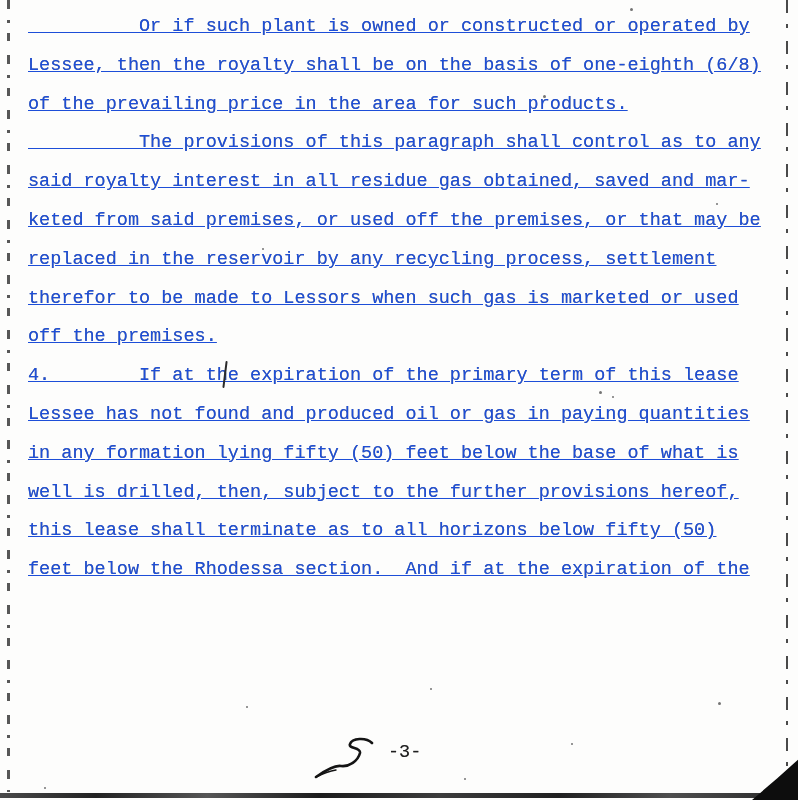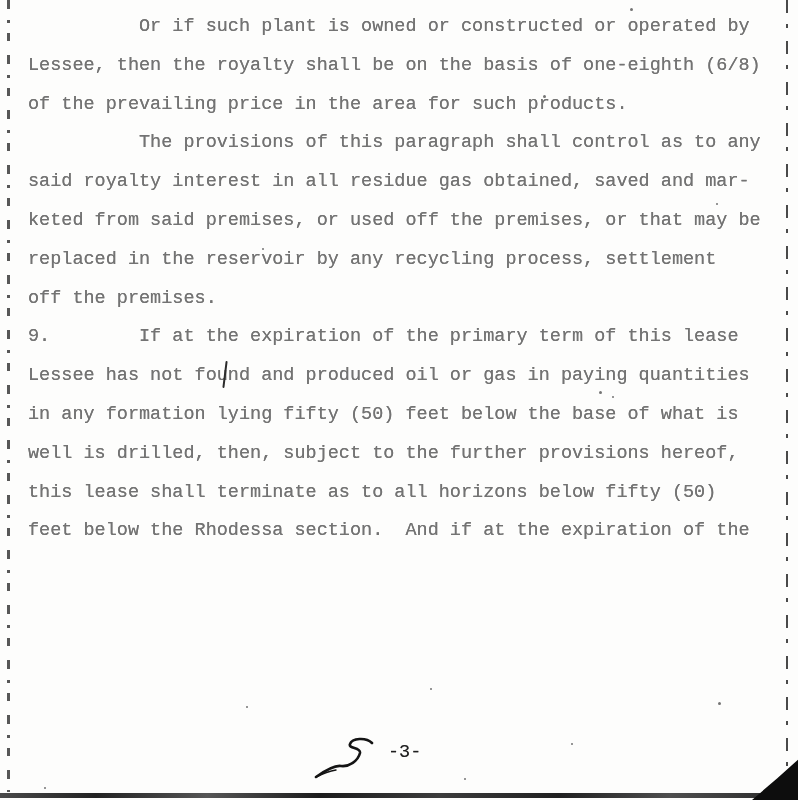--- a/index.html
+++ b/index.html
@@ -21,22 +21,23 @@
     position: absolute;
     left: 28px;
     top: 8px;
     width: 760px;
   }
   .text-line {
     white-space: pre;
     font-size: 18.5px;
     line-height: 38.8px;
     letter-spacing: 0px;
-    color: #737373;
+    color: #1d4ed8;
     text-shadow: 0 0 0.5px rgba(20,20,20,0.55);
+    text-decoration: underline;
   }
   
   .typed-page-number {
     position: absolute;
     left: 388px;
     top: 742px;
     font-size: 18.5px;
     color: #1f1f1f;
     text-shadow: 0 0 0.5px rgba(20,20,20,0.55);
   }
@@ -122,22 +123,23 @@
 <div class="page">
 
   <div class="text-block">
       <div class="text-line">          Or if such plant is owned or constructed or operated by</div>
       <div class="text-line">Lessee, then the royalty shall be on the basis of one-eighth (6/8)</div>
       <div class="text-line">of the prevailing price in the area for such products.</div>
       <div class="text-line">          The provisions of this paragraph shall control as to any</div>
       <div class="text-line">said royalty interest in all residue gas obtained, saved and mar-</div>
       <div class="text-line">keted from said premises, or used off the premises, or that may be</div>
       <div class="text-line">replaced in the reservoir by any recycling process, settlement</div>
+      <div class="text-line">therefor to be made to Lessors when such gas is marketed or used</div>
       <div class="text-line">off the premises.</div>
-      <div class="text-line">9.        If at the expiration of the primary term of this lease</div>
+      <div class="text-line">4.        If at the expiration of the primary term of this lease</div>
       <div class="text-line">Lessee has not found and produced oil or gas in paying quantities</div>
       <div class="text-line">in any formation lying fifty (50) feet below the base of what is</div>
       <div class="text-line">well is drilled, then, subject to the further provisions hereof,</div>
       <div class="text-line">this lease shall terminate as to all horizons below fifty (50)</div>
       <div class="text-line">feet below the Rhodessa section.  And if at the expiration of the</div>
     </div>
 
   <div class="pen-mark"></div>
 
   <svg class="handwritten-numeral" viewBox="0 0 72 48" xmlns="http://www.w3.org/2000/svg">

